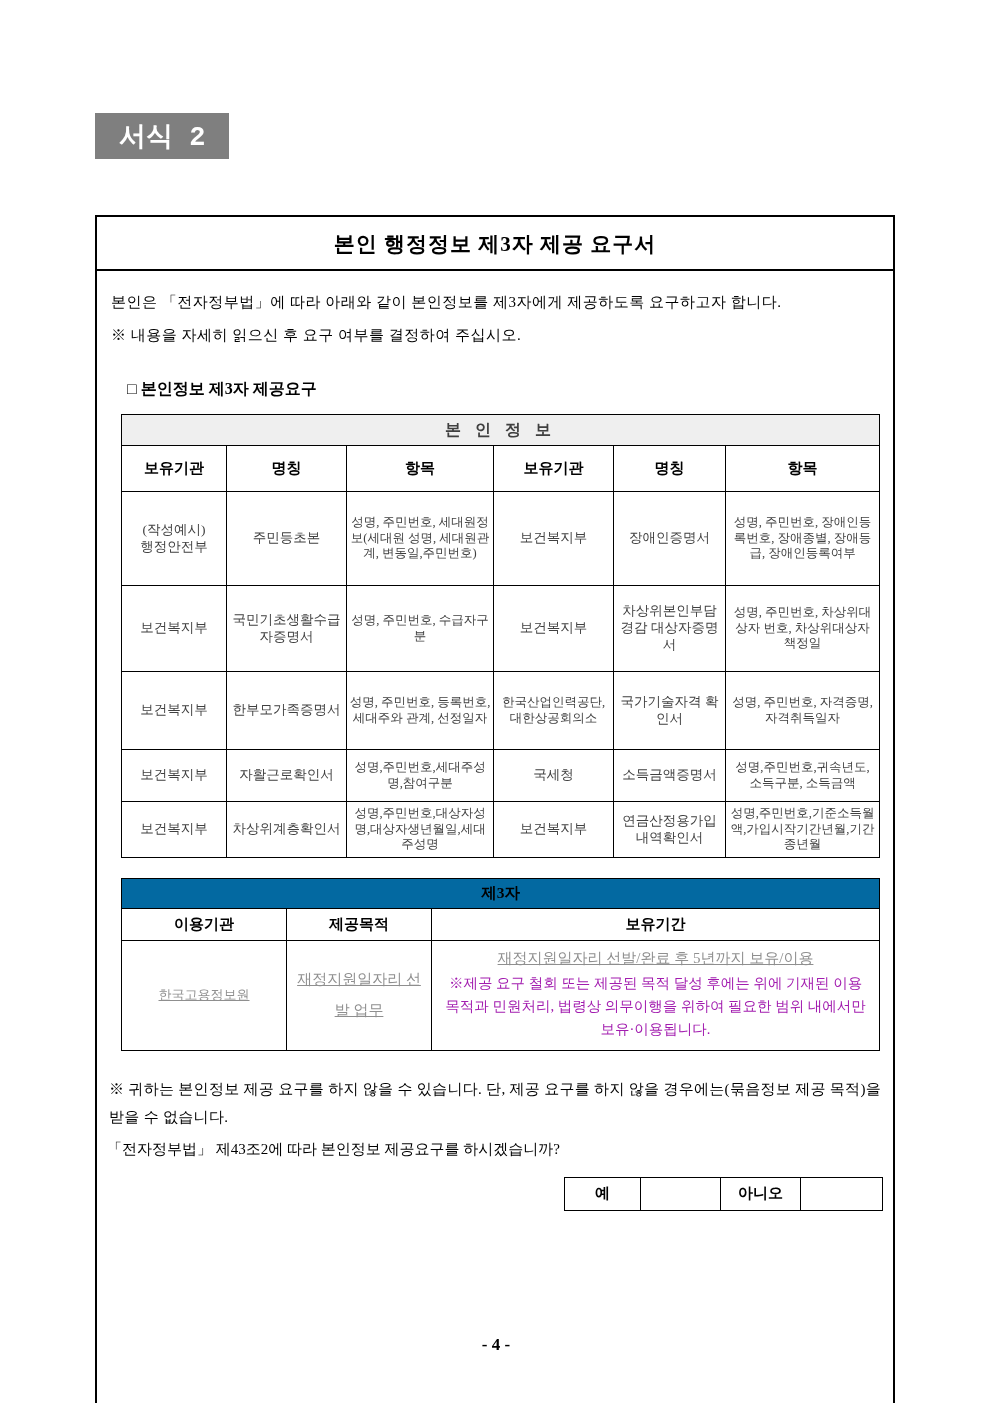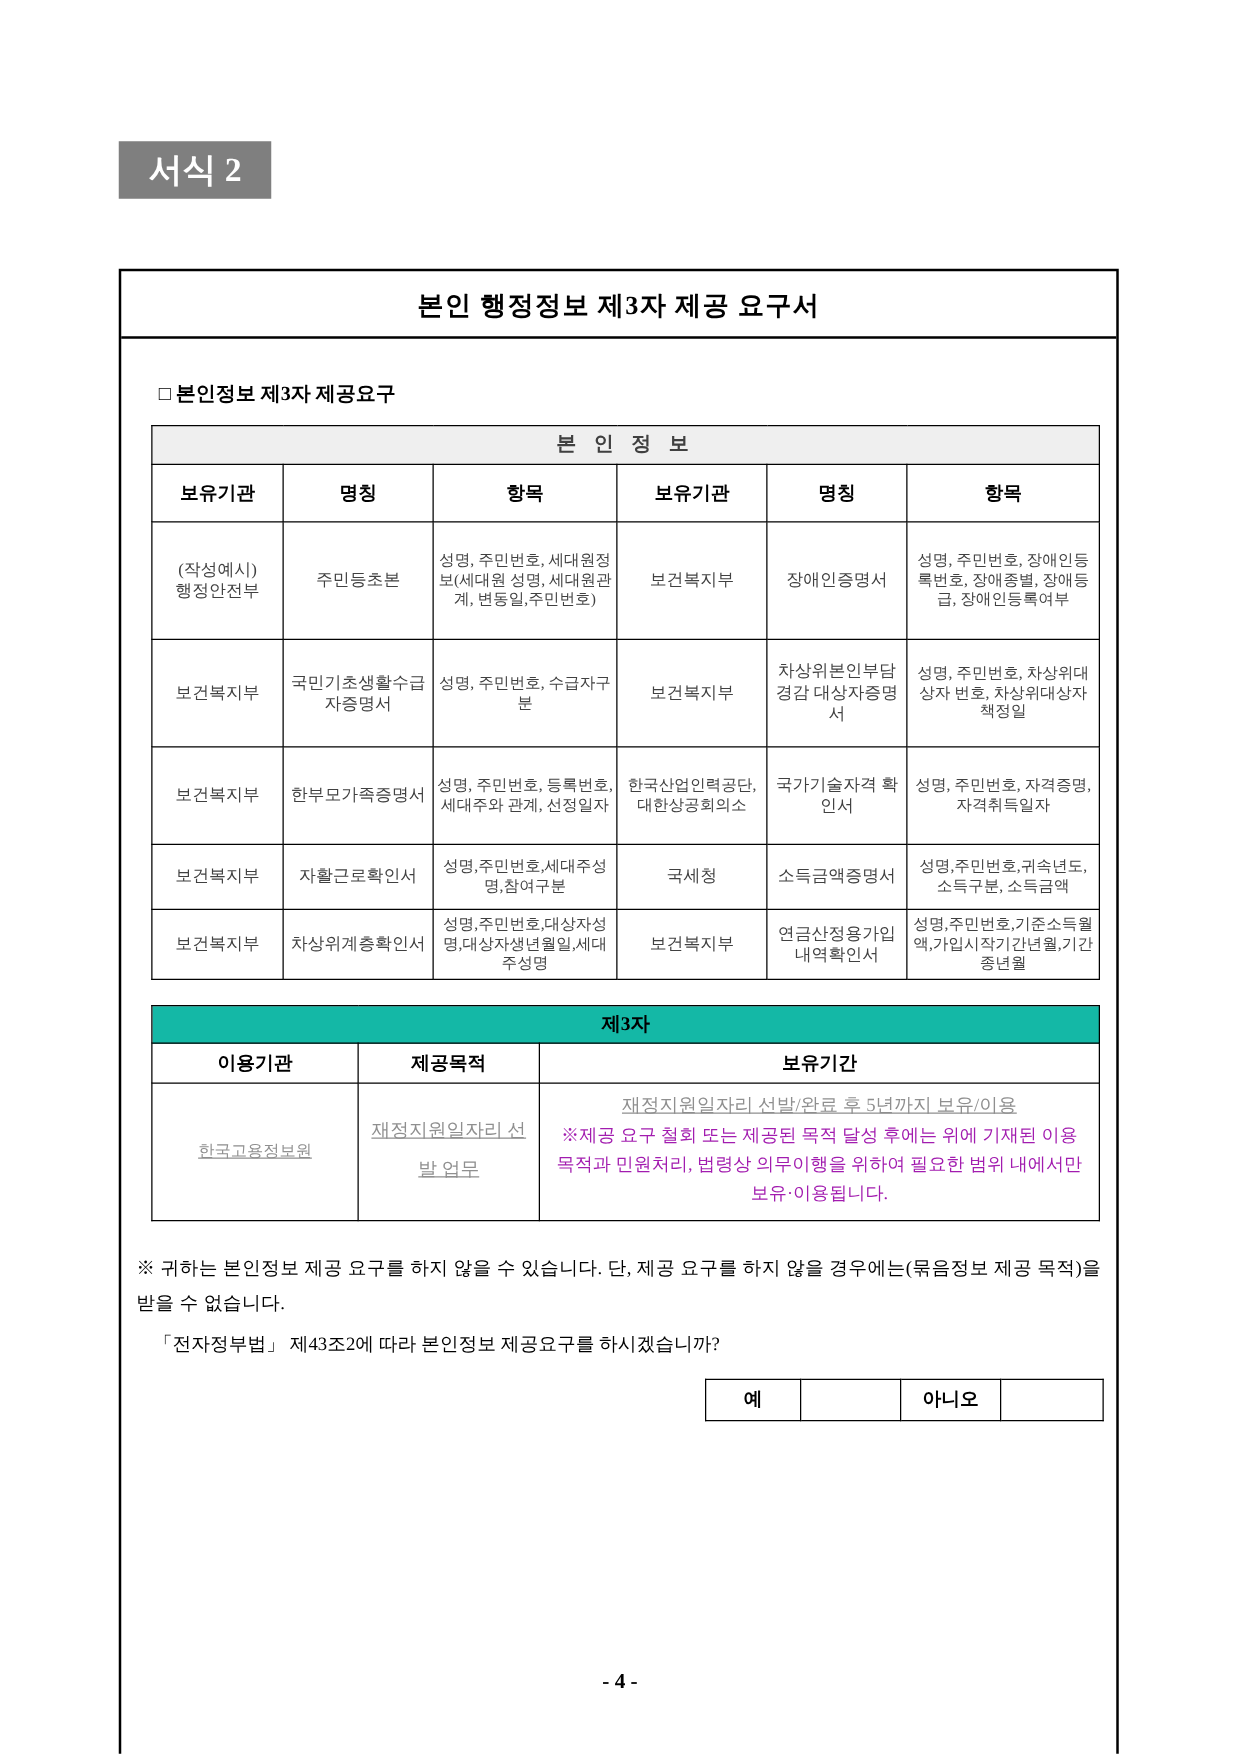--- a/index.html
+++ b/index.html
@@ -5,21 +5,21 @@
   html,body { margin:0; padding:0; }
   body {
     width:992px; height:1403px; position:relative;
     background:#ffffff;
     font-family:"Liberation Serif", serif;
     color:#000;
   }
   .badge {
     position:absolute; left:95px; top:113px;
     background:#7f7f7f; color:#fff;
-    font-family:Liberation Serif, serif;
+    font-family:Liberation Mono, monospace;
     font-weight:bold; font-size:27px;
     padding:5px 24px;
   }
   .outer {
     position:absolute; left:95px; top:215px;
     width:800px; height:1228px;
     border:2px solid #000; box-sizing:border-box;
     background:#fff;
   }
   .form-title {
@@ -41,53 +41,57 @@
   }
   .tbl1 th.col { font-size:15px; padding:13px 2px; font-weight:bold; background:#fff; }
   .tbl1 td {
     color:#404040; font-size:12.5px; line-height:1.25; padding:4px 2px;
   }
   .tbl1 td.org-cell, .tbl1 td.name-cell { font-size:13.5px; }
   .preline { white-space:pre-line; }
 
   .tbl2 { margin:20px 0 0 24px; width:758px; }
   .tbl2 .t-title {
-    font-size:15.5px; font-weight:bold; padding:4px 0; background:#14b8a6;
+    font-size:15.5px; font-weight:bold; padding:4px 0; background:#0369a1;
   }
   .tbl2 th.col { font-size:15px; padding:6px 2px; font-weight:bold; }
   .tbl2 td { font-size:14.5px; padding:8px 4px; }
   .muted-u { color:#8f8f8f; text-decoration:underline; }
   .tbl2 td.org { height:92px; font-size:13px;text-align:center; }
   .tbl2 td.purpose { line-height:2.1; font-size:15px; }
   .retention-head { font-size:15px; margin-bottom:4px; }
   .retention-note { color:#a21caf; font-size:14.5px; line-height:1.6; text-align:center; padding:0 4px; }
 
   .footer-note {
     margin:24px 12px 0 12px; font-size:15px; line-height:1.9; letter-spacing:0.3px;
   }
-  .question { margin:8px 12px 0 26px; font-size:15px; }
+  .question { margin:8px 12px 0 10px; font-size:15px; }
 
   .yn-table { margin:18px 10px 0 auto; width:318px; }
   .yn-table td { height:30px; font-size:15px; }
   .yn-label { font-weight:bold; }
 
   .page-number {
     position:absolute; left:0; right:0; top:1335px;
     text-align:center; font-weight:bold; font-size:17px;
   }
 </style>
 </head>
 <body>
 
 <div class="badge">서식 2</div>
 
 <div class="outer">
 
   <div class="form-title">본인 행정정보 제3자 제공 요구서</div>
 
+  <div class="intro">
+    <div class="intro-line">본인은 「전자정부법」에 따라 아래와 같이 본인정보를 제3자에게 제공하도록 요구하고자 합니다.</div>
+    <div class="intro-line">※ 내용을 자세히 읽으신 후 요구 여부를 결정하여 주십시오.</div>
+  </div>
 
   <div class="section-label">□ 본인정보 제3자 제공요구</div>
 
   <table class="tbl1">
     <colgroup>
       <col style="width:105px">
         <col style="width:120px">
         <col style="width:147px">
       <col style="width:120px">
         <col style="width:112px">

